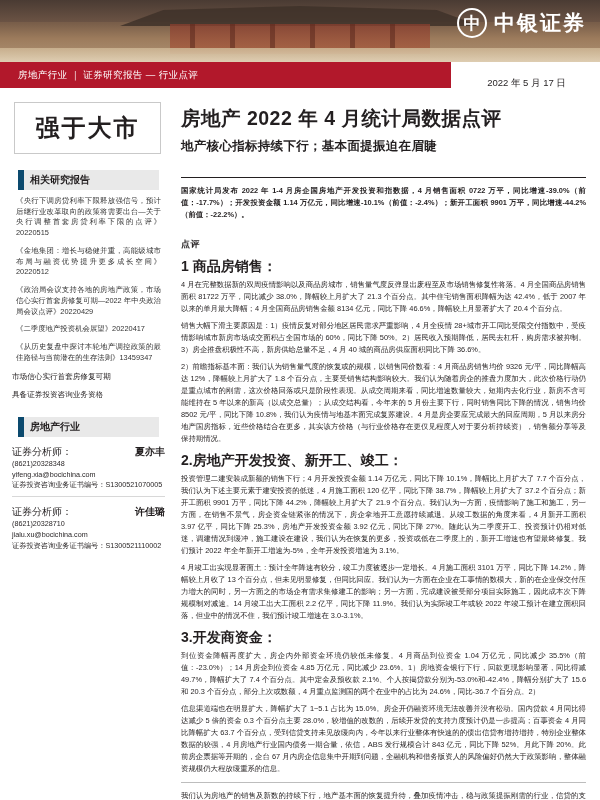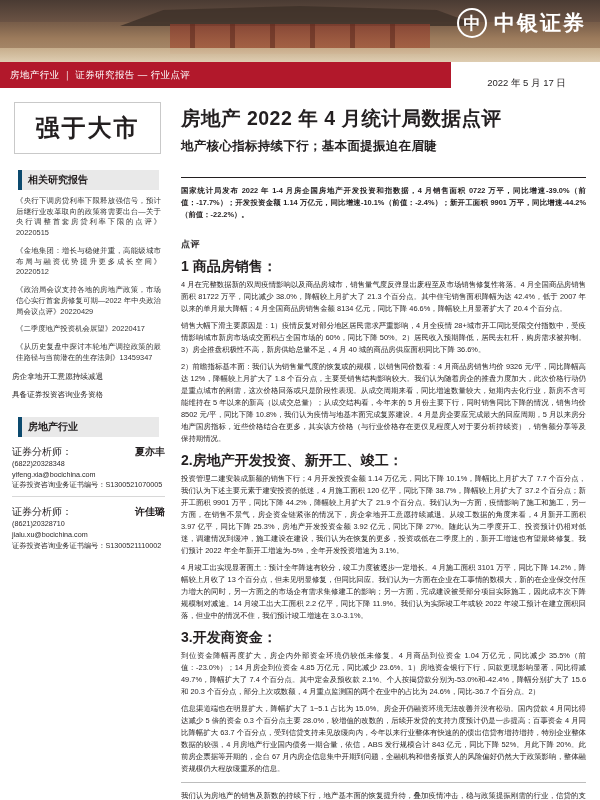--- a/index.html
+++ b/index.html
@@ -58,21 +58,21 @@
 
   
   .ribbon {
     position: relative;
     width: 600px; height: 26px;
     background: #b2182b;
     color: #ffffff;
     display: flex; align-items: center;
   }
   .ribbon .left {
-    font-size: 9.5px; padding-left: 10px; letter-spacing: .4px;
+    font-size: 9.5px; padding-left: 18px; letter-spacing: .4px;
   }
   .ribbon .date-box {
     position: absolute; right: 0; top: 0; height: 26px;
     background: #ffffff; color: #231f20;
     border-left: 1px solid #b2182b;
     display: flex; align-items: center; padding: 16px 12px 0 14px;
     font-size: 9.5px;
     width: 150px;
     justify-content: center;
   }
@@ -92,21 +92,21 @@
     border: 1px solid #c9c9c9;
     height: 52px;
     display: flex; align-items: center; justify-content: center;
     font-size: 24px; font-weight: bold; letter-spacing: 2px;
   }
 
   .side-heading {
     margin: 0 4px; padding: 3px 6px;
     background: #e9e9e9;
     font-size: 10px; font-weight: bold;
-    border-left: 4px solid #0c4a6e;
+    border-left: 6px solid #0c4a6e;
   }
   .side-block { margin: 16px 4px 0 4px; }
   .side-list { margin: 6px 2px 0 2px; padding: 0; list-style: none; }
   .side-list li {
     font-size: 7.4px; line-height: 1.45; margin-bottom: 7px;
     color: #333; text-align: justify;
   }
   .side-text { font-size: 7.6px; line-height: 1.6; margin: 6px 2px 0 2px; }
 
   .analyst { margin: 7px 2px 0 2px; }
@@ -172,33 +172,33 @@
       <div class="side-heading">相关研究报告</div>
       <ul class="side-list">
         <li>《央行下调房贷利率下限释放强信号，预计后继行业改革取向的政策将需要出台—关于央行调整首套房贷利率下限的点评》20220515</li>
         <li>《金地集团：增长与稳健并重，高能级城市布局与融资优势提升更多成长空间》20220512</li>
         <li>《政治局会议支持各地的房地产政策，市场信心实行首套房修复可期—2022 年中央政治局会议点评》20220429</li>
         <li>《二季度地产投资机会展望》20220417</li>
         <li>《从历史复盘中探讨本轮地产调控政策的最佳路径与当前潜在的生存法则》13459347</li>
       </ul>
     </div>
 
-    <div class="side-text">房企拿地开工意愿持续减退</div>
+    <div class="side-text">市场信心实行首套房修复可期</div>
     <div class="side-text">具备证券投资咨询业务资格</div>
 
     <div class="side-block">
       <div class="side-heading">房地产行业</div>
     </div>
 
     <div class="analyst">
       <div class="row name">
         <span>证券分析师：</span>
         <span class="nm-right">夏亦丰</span>
       </div>
-      <div class="row">(6822)20328348</div>
+      <div class="row">(8621)20328348</div>
       <div class="row">yifeng.xia@bocichina.com</div>
       <div class="row">证券投资咨询业务证书编号：S1300521070005</div>
     </div>
     <div class="hr-thin"></div>
     <div class="analyst">
       <div class="row name">
         <span>证券分析师：</span>
         <span class="nm-right">许佳璐</span>
       </div>
       <div class="row">(8621)20328710</div>

